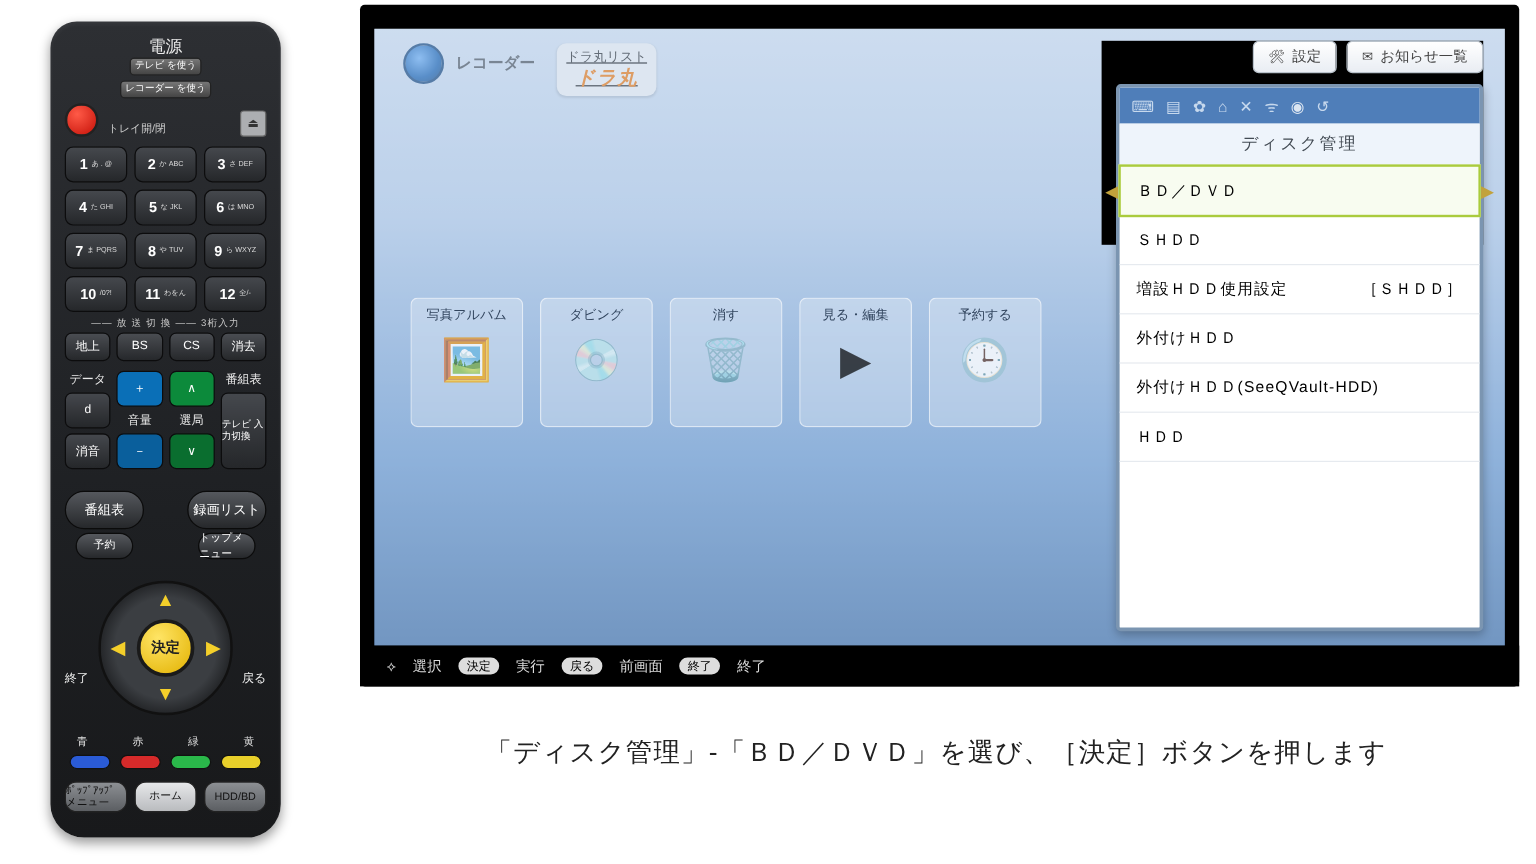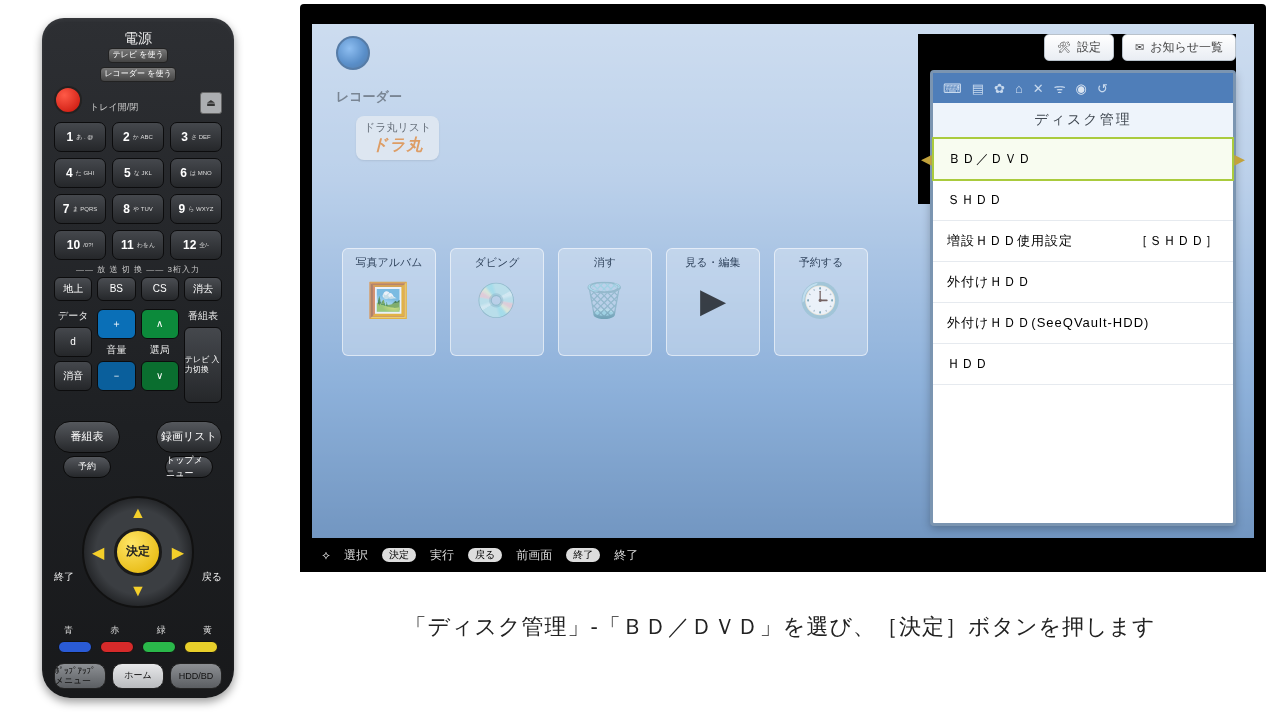--- a/index.html
+++ b/index.html
@@ -44,24 +44,24 @@
   .clr{width:34px;height:12px;border-radius:6px;border:1px solid #111;}
   .cb{background:#2a5bd6;} .cr{background:#d62a2a;} .cg{background:#2ab84a;} .cy{background:#e8cf2a;}
   .clr-lbl{display:flex;justify-content:space-between;font-size:9px;color:#ddd;padding:0 10px;margin-top:2px;}
   .bottom-btns{display:flex;justify-content:space-between;gap:6px;margin-top:10px;}
   .bb{flex:1;background:linear-gradient(180deg,#8d9094,#5b5e62);border:1px solid #222;border-radius:10px;height:26px;display:flex;align-items:center;justify-content:center;font-size:9px;color:#111;}
   .bb.light{background:linear-gradient(180deg,#e7e8ea,#b9bbbe);}
 
   
   .tv { position:absolute; left:300px; top:4px; width:966px; height:568px; background:#000; border-radius:4px;}
   .screen { position:absolute; left:12px; top:20px; right:12px; bottom:34px; background:linear-gradient(180deg,#e2eefc 0%,#c2d8f3 30%,#6f9fd6 70%,#3d6ea8 100%);}
-  .hdr { display:flex; align-items:flex-start; padding:12px 18px 0 24px; gap:10px;flex-direction:column;}
+  .hdr { display:flex; align-items:flex-start; padding:12px 18px 0 24px; gap:10px;}
   .disc{ width:34px; height:34px; border-radius:50%; background:radial-gradient(circle at 38% 35%,#6fb6ff,#0f5fb5 60%,#0a3e78); border:2px solid #0a3e78;}
   .rec-lbl{ font-size:13px; color:#4a4f55; font-weight:600; margin-top:8px;}
-  .dora{ margin-left:20px; background:#fff; border-radius:8px; padding:4px 8px; text-align:center; box-shadow:0 1px 2px rgba(0,0,0,.15);}
+  .dora{ margin-left:8px; background:#fff; border-radius:8px; padding:4px 8px; text-align:center; box-shadow:0 1px 2px rgba(0,0,0,.15);text-decoration:underline;}
   .dora .t{font-size:11px;color:#222;} .dora .logo{font-size:16px;font-weight:900;color:#ff7a00;font-style:italic;letter-spacing:1px;}
   .clock{ position:absolute; left:30px; top:62px;}
   .ampm{font-size:14px;color:#444;display:inline-block;vertical-align:18px;margin-right:8px;}
   .time{font-size:52px;color:#2b2b2b;font-weight:300;letter-spacing:4px;}
   .date{font-size:12px;color:#444;margin-top:2px;}
   .preview{position:absolute;right:18px;top:10px;width:318px;height:170px;background:#000;}
   .top-buttons{position:absolute;right:18px;top:10px;display:flex;gap:8px;}
   .pill{background:linear-gradient(180deg,#fff,#e9edf3);border:1px solid #b9c2cb;border-radius:5px;padding:4px 12px;font-size:12px;color:#444;display:flex;align-items:center;gap:6px;box-shadow:0 1px 1px rgba(0,0,0,.1);}
   .pill .ico{font-size:11px;}
 
@@ -187,21 +187,21 @@
       <div class="lbl">音量</div>
       <div class="sq vol minus">－</div>
     </div>
     <div class="tall">
       <div class="sq ch">∧</div>
       <div class="lbl">選局</div>
       <div class="sq ch dn">∨</div>
     </div>
     <div class="tall">
       <div class="lbl">番組表</div>
-      <div class="sq" style="height:76px;font-size:8px;line-height:1.2">テレビ
+      <div class="sq" style="height:64px;font-size:8px;line-height:1.2">テレビ
 入力切換</div>
     </div>
   </div>
 
   <div class="oval-row">
     <div style="display:flex;flex-direction:column;align-items:center;gap:3px">
       <div class="oval">番組表</div>
       <div class="oval sm">予約</div>
     </div>
     <div style="display:flex;flex-direction:column;align-items:center;gap:3px">

